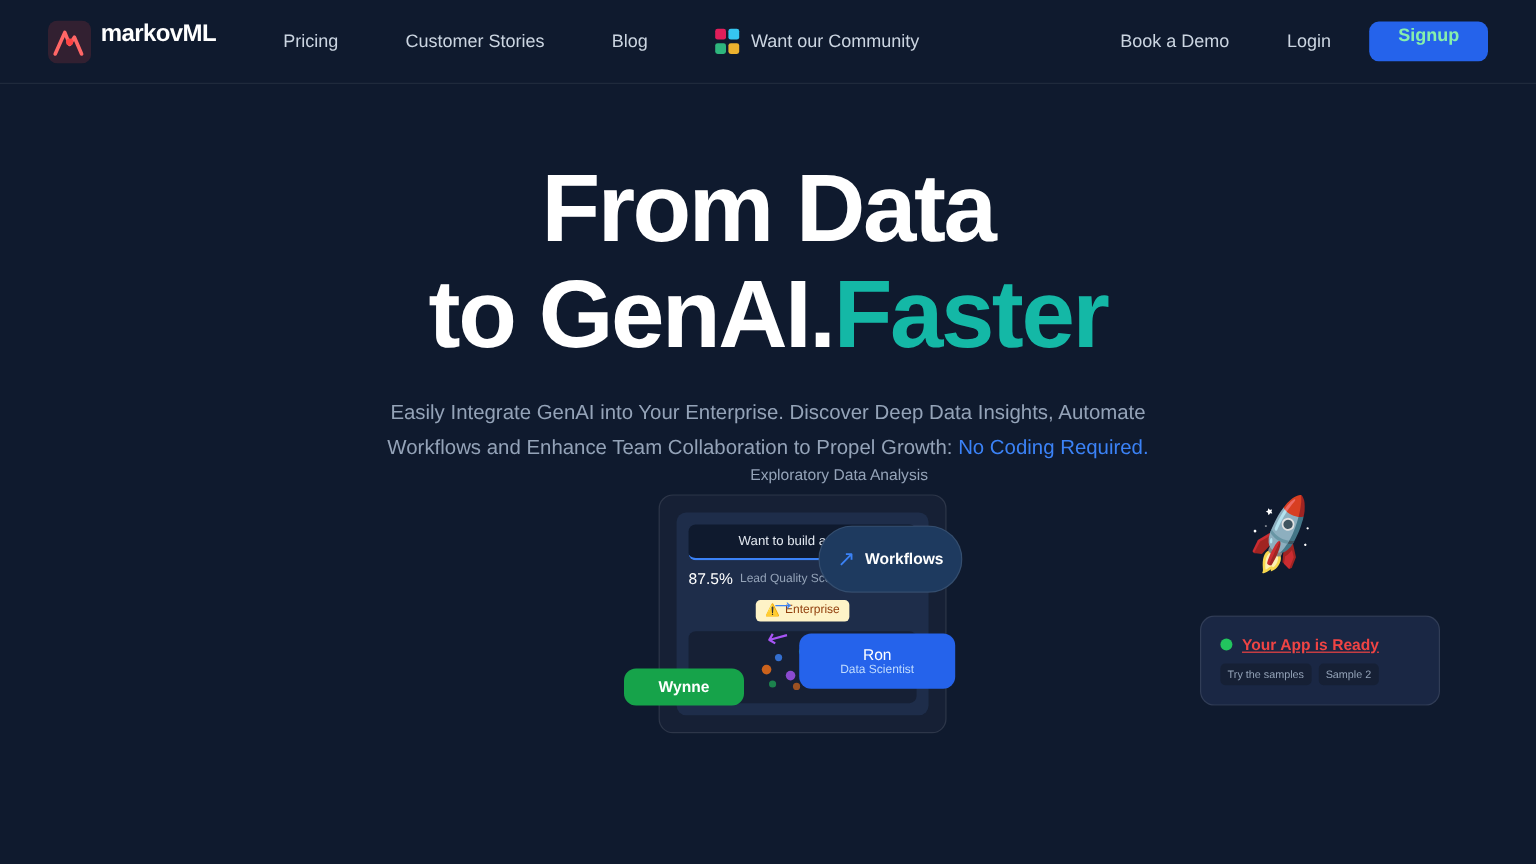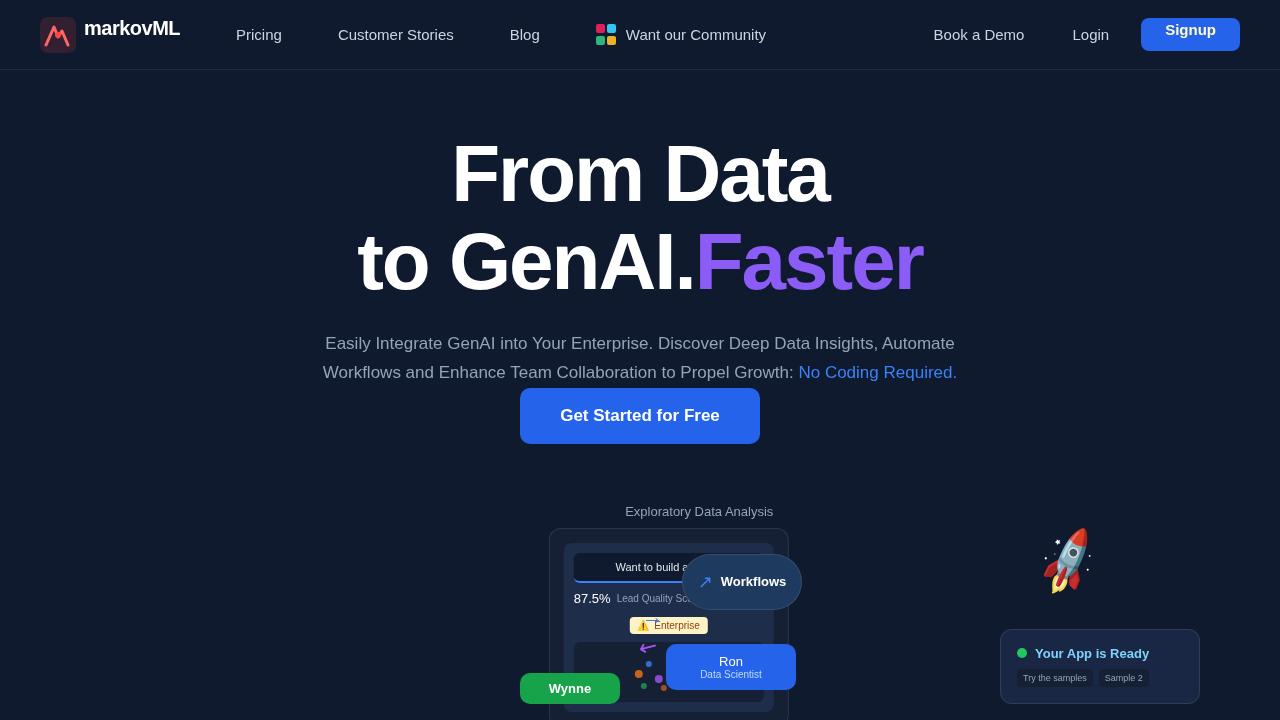--- a/index.html
+++ b/index.html
@@ -82,21 +82,21 @@
     }
     .btn-login {
       color: #cbd5e1;
       text-decoration: none;
       font-size: 15px;
       padding: 8px 16px;
       cursor: pointer;
     }
     .btn-signup {
       background: #2563eb;
-      color: #fef9c3;
+      color: #86efac;
       font-size: 15px;
       font-weight: 600;
       padding: 3px 24px;
       border-radius: 8px;
       text-decoration: none;
       cursor: pointer;
       border: none;
     }
 
     
@@ -110,21 +110,21 @@
     }
     .hero-title {
       font-size: 80px;
       font-weight: 700;
       line-height: 1.1;
       color: #ffffff;
       letter-spacing: -2px;
       margin-bottom: 24px;
     }
     .hero-title .accent {
-      color: #8b5cf6;
+      color: #14b8a6;
     }
     .hero-subtitle {
       font-size: 17px;
       color: #94a3b8;
       max-width: 700px;
       line-height: 1.7;
     }
     .hero-subtitle .highlight {
       color: #3b82f6;
     }
@@ -283,21 +283,21 @@
       right: 40px;
       width: 200px;
     }
     .app-ready-header {
       display: flex;
       align-items: center;
       gap: 8px;
       margin-bottom: 8px;
     }
     .green-dot { width: 10px; height: 10px; border-radius: 50%; background: #22c55e; }
-    .app-ready-title { font-size: 13px; font-weight: 600; color: #7dd3fc; }
+    .app-ready-title { font-size: 13px; font-weight: 600; color: #ef4444; text-decoration: underline; }
 
     
     .rocket-decoration {
       position: absolute;
       right: 140px;
       top: 30px;
       font-size: 50px;
       transform: rotate(-20deg);
     }
 
@@ -358,21 +358,20 @@
 
 <section class="hero">
   <h1 class="hero-title">
     <span>From Data</span><br>
     <span>to GenAI.</span><span class="accent">Faster</span>
   </h1>
   <p class="hero-subtitle">
     <span>Easily Integrate GenAI into Your Enterprise. Discover Deep Data Insights, Automate Workflows and Enhance Team Collaboration to Propel Growth:</span>
     <span class="highlight">No Coding Required.</span>
   </p>
-  <a class="btn-cta" href="#">Get Started for Free</a>
 
   <div class="dashboard-preview">
     <span class="eda-label">Exploratory Data Analysis</span>
 
     <div class="preview-card card-eda">
       <div class="card-eda-inner">
         <div class="card-ask">
           <span>Want to build an app?</span>
         </div>
         <div class="card-stat">

